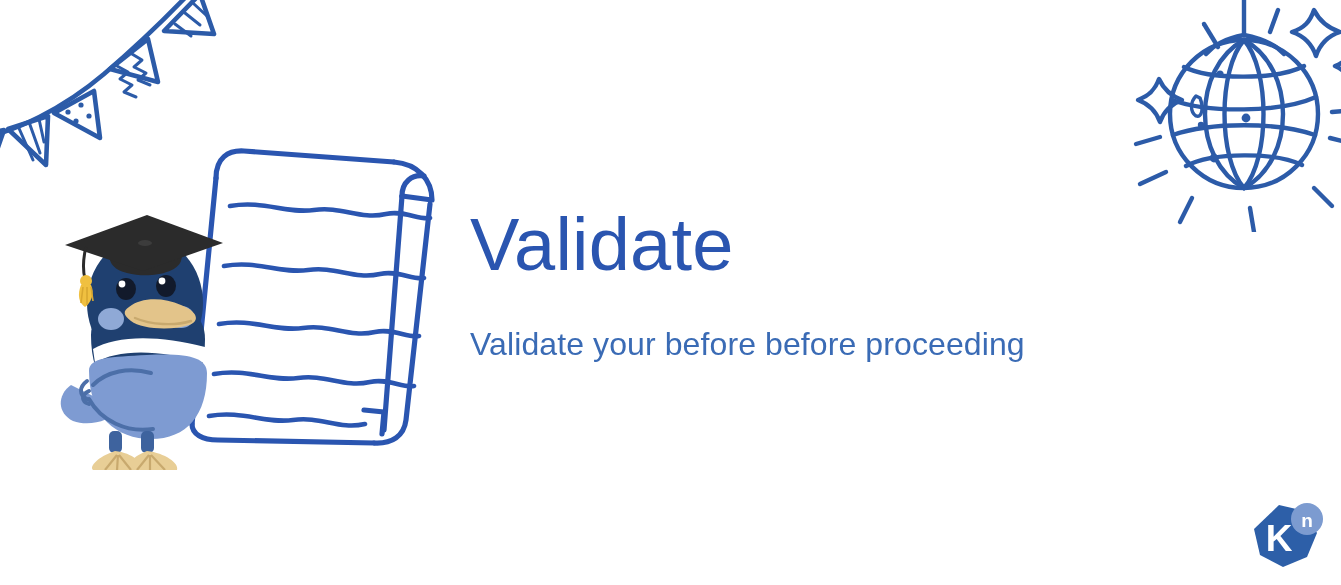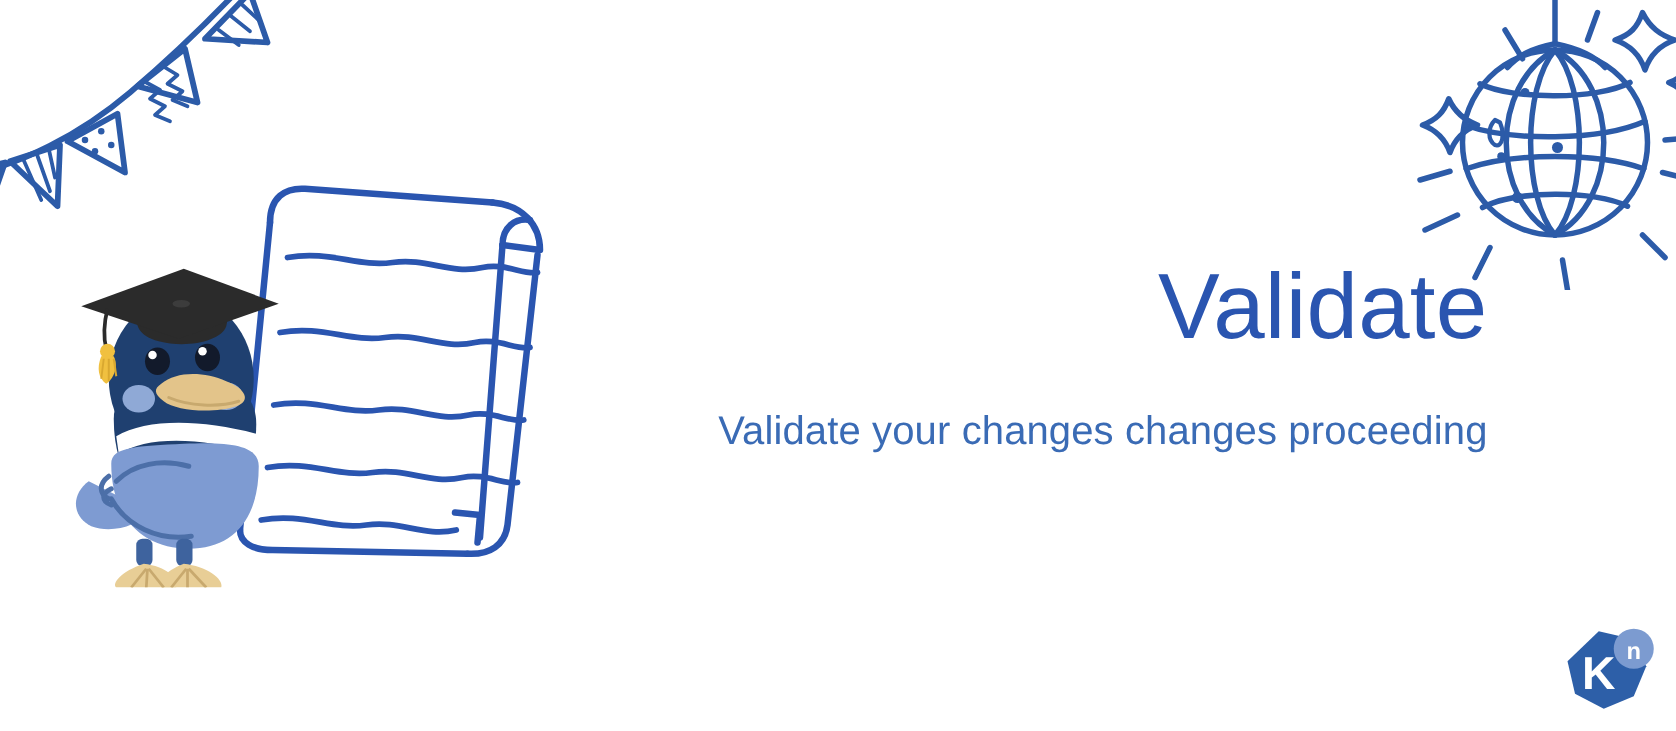--- a/index.html
+++ b/index.html
@@ -47,21 +47,21 @@
     width: 185px;
     height: 285px;
   }
 
   
   #text-block {
     position: absolute;
     left: 470px;
     top: 205px;
     width: 720px;
-    text-align: right;
+    text-align: left;
   }
   #page-title {
     font-family: "Liberation Sans", sans-serif;
     font-size: 74px;
     font-weight: 300;
     letter-spacing: 0.2px;
     line-height: 1.08;
     margin: 0;
     color: #2A55B0;
     white-space: nowrap;
@@ -243,21 +243,21 @@
       <g stroke="#D9A830" stroke-width="1.6" fill="none">
         <path d="M28 102 L 26 118"></path>
           <path d="M32 102 L 32 120"></path>
           <path d="M36 102 L 38 116"></path>
       </g>
     </svg>
   </div>
 
   <div id="text-block">
     <h1 id="page-title">Validate</h1>
-    <p id="page-subtitle">Validate your changes changes proceeding</p>
+    <p id="page-subtitle">Validate your before before proceeding</p>
   </div>
 
   <div id="brand-logo">
     <svg viewBox="0 0 78 74" width="78" height="74" aria-hidden="true">
 
       <polygon points="30,6 56,12 68,34 58,58 34,68 11,56 5,30" fill="#2D5FA8"></polygon>
 
       <circle cx="58" cy="20" r="16" fill="#7C9BD0"></circle>
       <text x="30" y="52" text-anchor="middle" font-family="Liberation Sans, sans-serif" font-size="37" font-weight="bold" fill="#ffffff">K</text>
       <text x="58" y="28" text-anchor="middle" font-family="Liberation Sans, sans-serif" font-size="19" font-weight="bold" fill="#ffffff">n</text>

